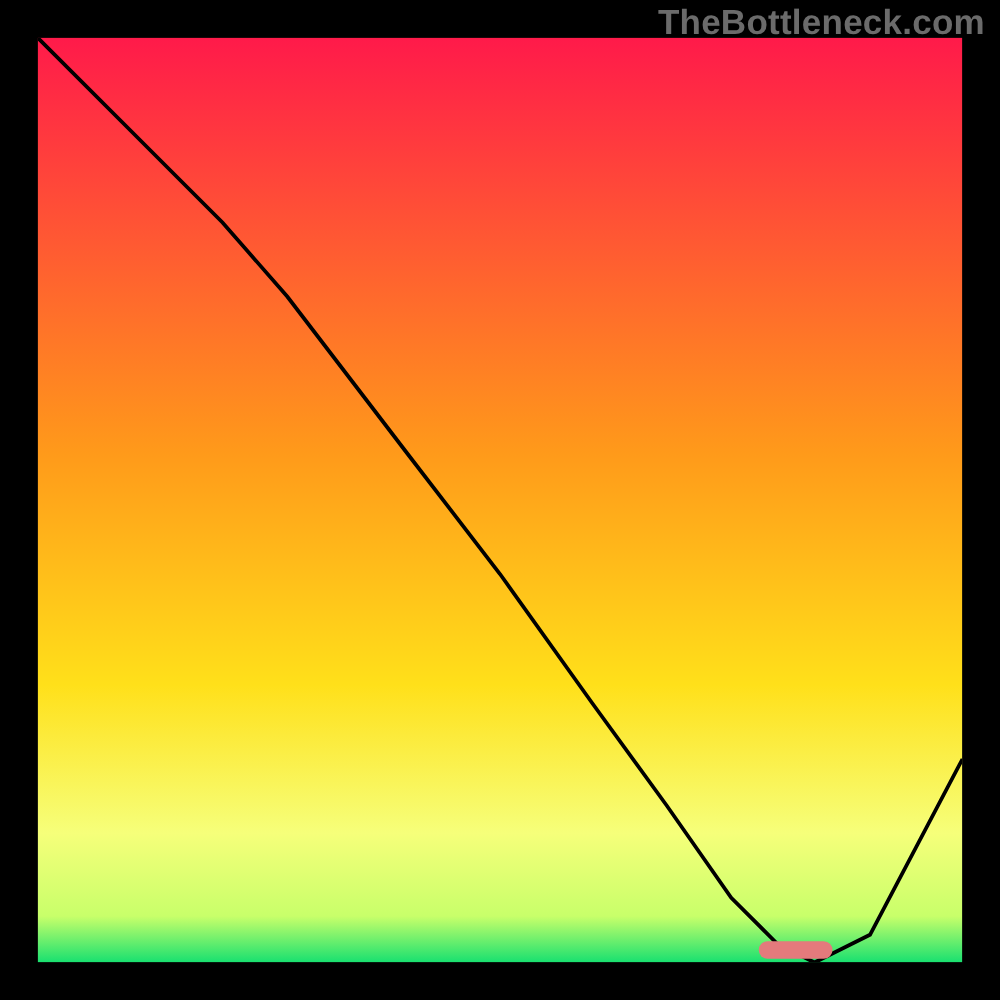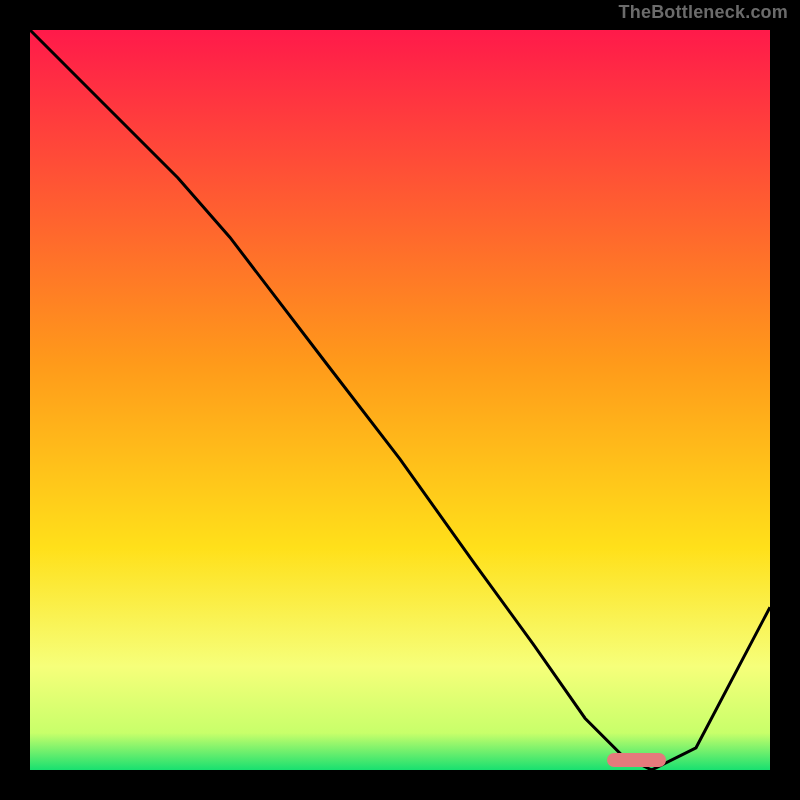--- a/index.html
+++ b/index.html
@@ -15,21 +15,21 @@
     position: relative;
     width: 800px;
     height: 800px;
     background: #000;
   }
   .watermark {
     position: absolute;
     top: 2px;
     right: 12px;
     color: #6b6b6b;
-    font-size: 18px;
+    font-size: 28px;
     font-weight: 600;
     letter-spacing: 0.2px;
     user-select: none;
   }
   .plot {
     position: absolute;
     left: 30px;
     top: 30px;
     width: 740px;
     height: 740px;

